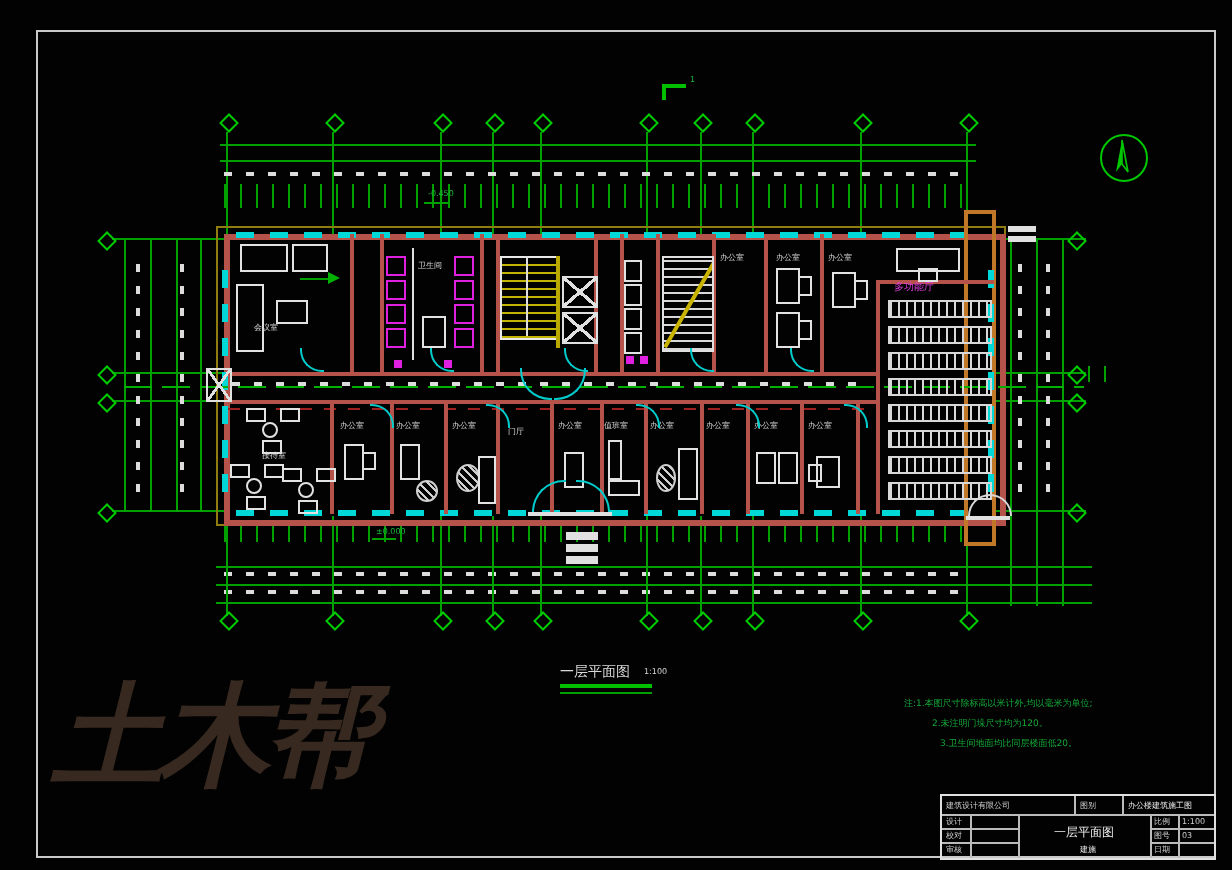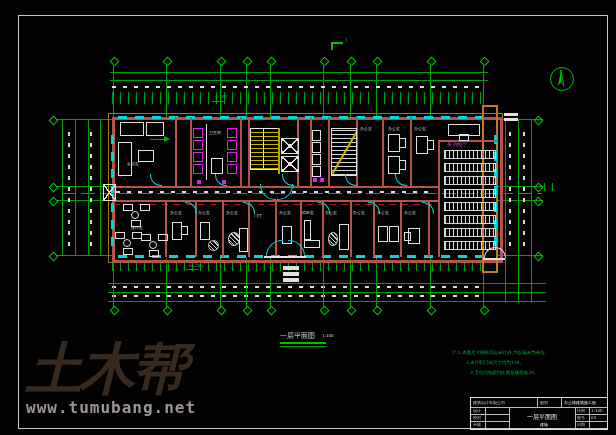--- a/index.html
+++ b/index.html
@@ -355,15 +355,14 @@
     <div class="abs tb" style="left:56px;top:16px;font-size:6px;color:#eee;">一层平面图</div>
     <div class="abs tb" style="left:106px;top:11px;">比例</div>
     <div class="abs tb" style="left:120px;top:11px;">1:100</div>
     <div class="abs tb" style="left:106px;top:18px;">图号</div>
     <div class="abs tb" style="left:120px;top:18px;">03</div>
     <div class="abs tb" style="left:106px;top:25px;">日期</div>
     <div class="abs tb" style="left:69px;top:25px;color:#eee;">建施</div>
   </div>
 
   <div class="abs wm-brand" style="left:26px;top:341px;font-style:italic;">土木帮</div>
-  <div class="abs wm-url" style="left:26px;top:400px;">www.tumubang.net</div>
 
 </div>
 
 </body></html>

